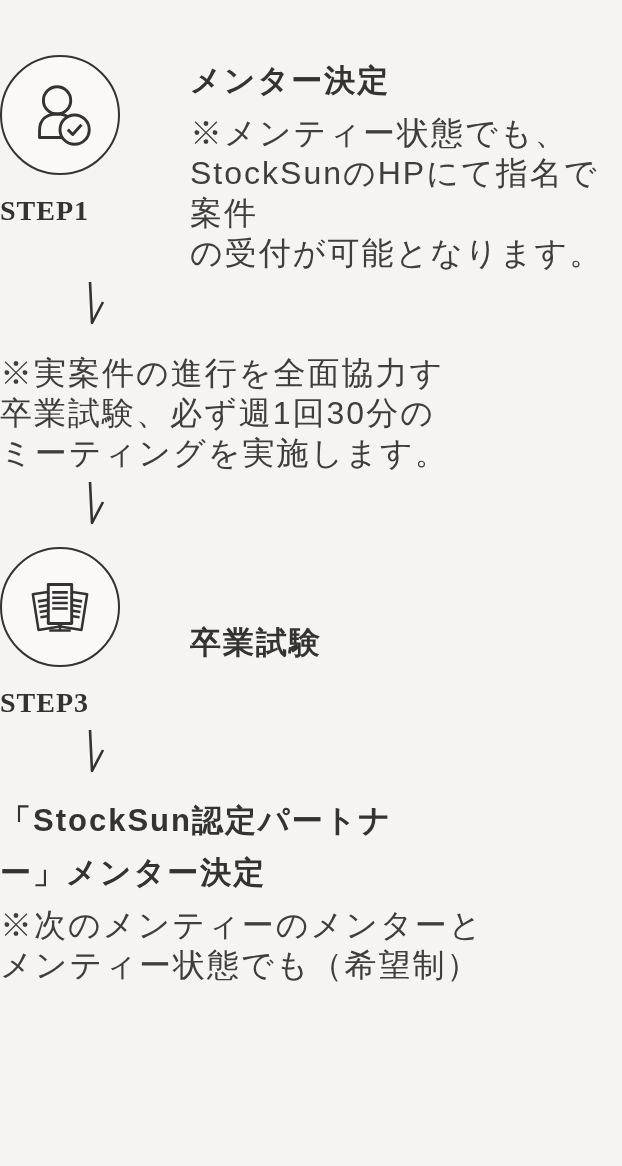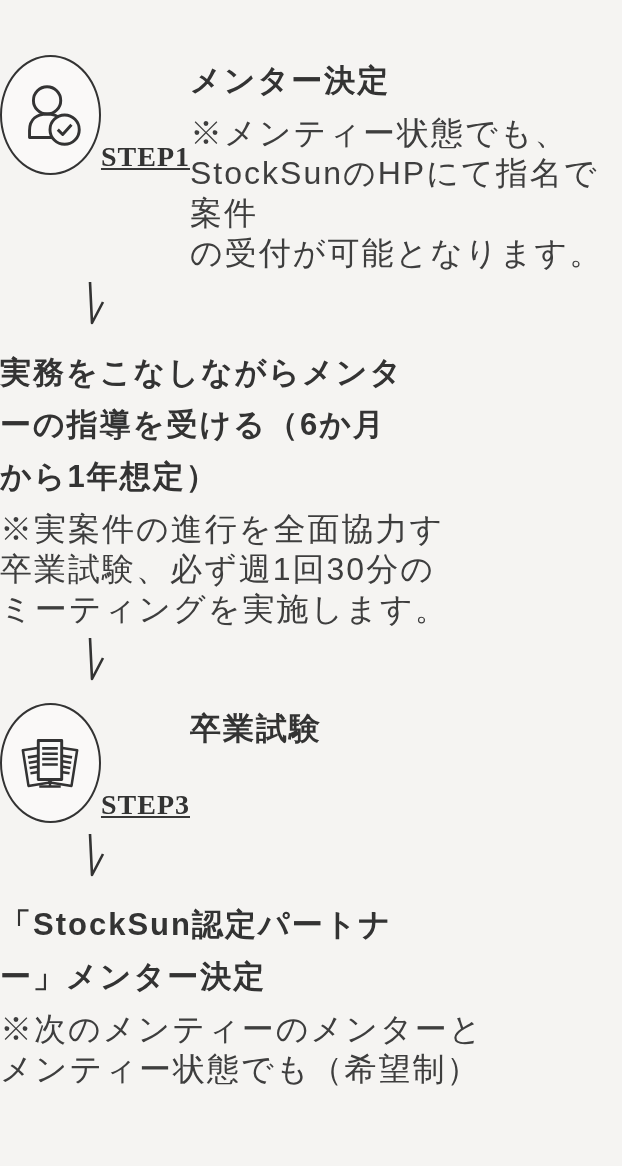--- a/index.html
+++ b/index.html
@@ -19,23 +19,22 @@
     box-sizing: border-box;
   }
   .step-row {
     display: flex;
     align-items: flex-start;
   }
   .left-col {
     width: 190px;
     flex: 0 0 190px;
     display: flex;
-    flex-direction: row;
-    align-items: flex-end;
-    text-decoration: underline;
+    flex-direction: column;
+    align-items: flex-start;
   }
   .icon-circle {
     width: 120px;
     height: 120px;
     box-sizing: border-box;
     border: 2.5px solid #333333;
     border-radius: 50%;
     background: #faf9f8;
     display: flex;
     align-items: center;
@@ -49,21 +48,21 @@
     line-height: 36px;
     letter-spacing: 1px;
     color: #333333;
   }
   .right-col {
     flex: 1 1 auto;
     min-height: 122px;
     padding-right: 16px;
     display: flex;
     flex-direction: column;
-    justify-content: space-between;
+    justify-content: flex-end;
   }
   .step-title {
     font-weight: 700;
     font-size: 31px;
     line-height: 52px;
     letter-spacing: 2px;
     color: #333333;
     white-space: pre-line;
   }
   .step-desc {
@@ -120,23 +119,20 @@
   </div>
 
   <div class="arrow-row">
     <svg width="22" height="46" viewBox="0 0 22 46">
       <path class="ln thin" d="M6 1 L8 42 L19 21"></path>
     </svg>
   </div>
 
   <div class="step-row">
     <div class="right-col">
-      <div class="step-title">実務をこなしながらメンタ
-ーの指導を受ける（6か月
-から1年想定）</div>
       <div class="step-desc">※実案件の進行を全面協力す
 卒業試験、必ず週1回30分の
 ミーティングを実施します。</div>
     </div>
   </div>
 
   <div class="arrow-row">
     <svg width="22" height="46" viewBox="0 0 22 46">
       <path class="ln thin" d="M6 1 L8 42 L19 21"></path>
     </svg>

